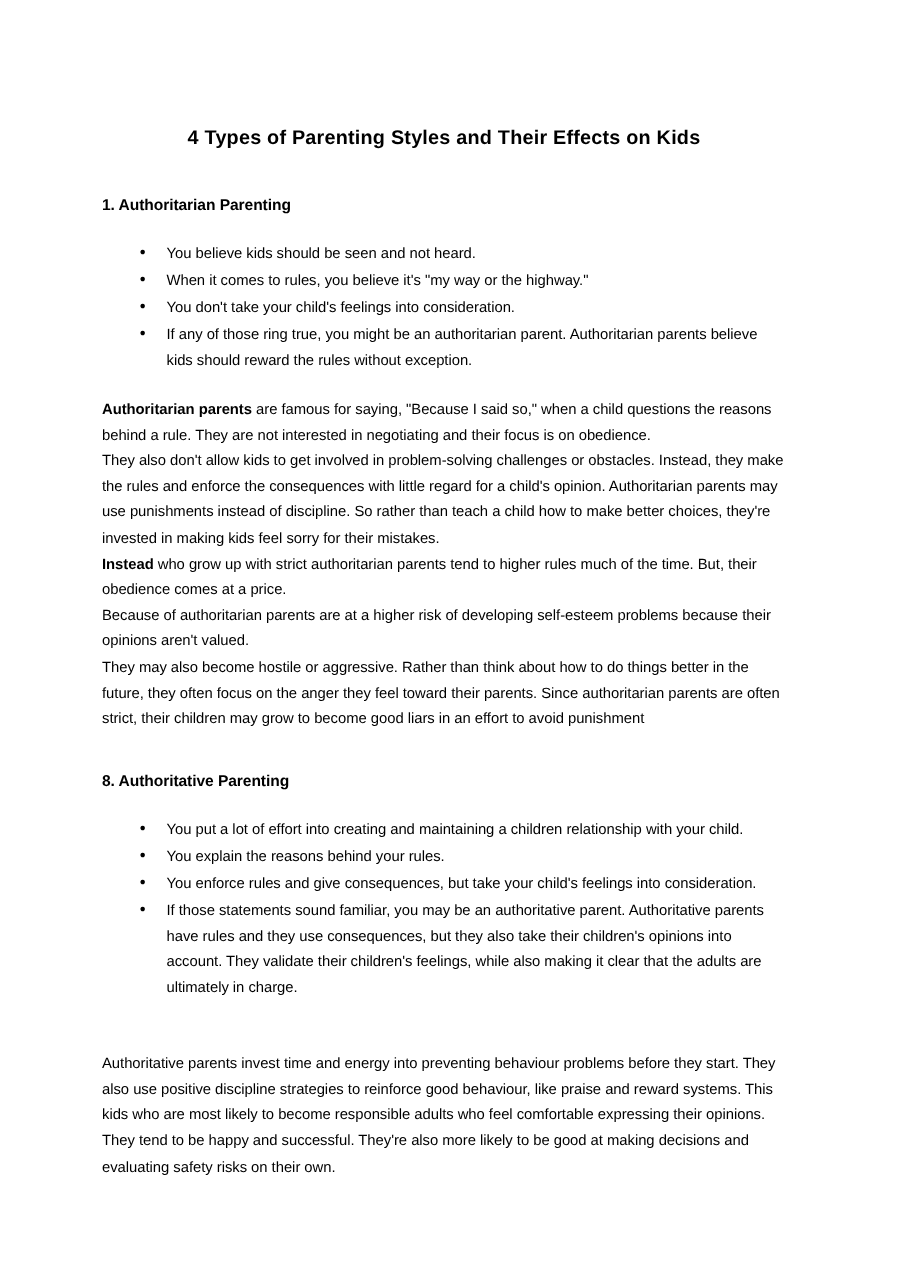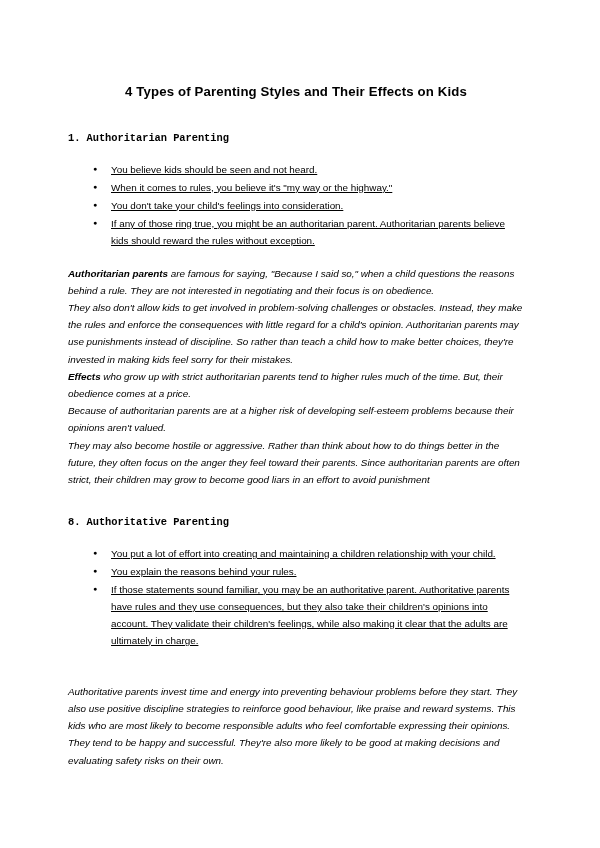--- a/index.html
+++ b/index.html
@@ -38,32 +38,30 @@
     margin: 0 0 33px 0;
     line-height: 1.15;
   }
 
   .section-heading {
     font-size: 10.4px;
     font-weight: bold;
     letter-spacing: -0.05px;
     margin: 0 0 16px 0;
     line-height: 1.2;
-    font-family: Liberation Mono, monospace;
   }
 
   .section-heading.second {
     margin-top: 28px;
   }
 
   ul.bullets {
     margin: 0 0 0 0;
     padding: 0 0 0 43px;
     list-style: none;
-    text-decoration: underline;
   }
   ul.bullets li {
     position: relative;
     font-size: 9.9px;
     line-height: 17px;
     margin: 0 0 1px 0;
     padding-left: 0;
     letter-spacing: -0.02px;
   }
   ul.bullets li::before {
@@ -78,21 +76,20 @@
   .para-block {
     margin-top: 16px;
   }
   .para-block p,
   .para-tail p {
     margin: 0;
     font-size: 9.9px;
     line-height: 17.2px;
     letter-spacing: -0.02px;
     text-align: left;
-    font-style: italic;
   }
   .para-tail {
     margin-top: 34px;
   }
   .run-bold {
     font-weight: bold;
   }
 </style>
 </head>
 <body>
@@ -107,30 +104,31 @@
     <ul class="bullets">
       <li>You believe kids should be seen and not heard.</li>
       <li>When it comes to rules, you believe it's "my way or the highway."</li>
       <li>You don't take your child's feelings into consideration.</li>
       <li>If any of those ring true, you might be an authoritarian parent. Authoritarian parents believe kids should reward the rules without exception.</li>
     </ul>
 
     <div class="para-block">
       <p><span class="run-bold">Authoritarian parents</span><span> are famous for saying, "Because I said so," when a child questions the reasons behind a rule. They are not interested in negotiating and their focus is on obedience.</span></p>
       <p><span>They also don't allow kids to get involved in problem-solving challenges or obstacles. Instead, they make the rules and enforce the consequences with little regard for a child's opinion.  Authoritarian parents may use punishments instead of discipline. So rather than teach a child how to make better choices, they're invested in making kids feel sorry for their mistakes.</span></p>
-      <p><span class="run-bold">Effects</span><span> who grow up with strict authoritarian parents tend to higher rules much of the time. But, their obedience comes at a price.</span></p>
+      <p><span class="run-bold">Instead</span><span> who grow up with strict authoritarian parents tend to higher rules much of the time. But, their obedience comes at a price.</span></p>
       <p><span>Because of authoritarian parents are at a higher risk of developing self-esteem problems because their opinions aren't valued.</span></p>
       <p><span>They may also become hostile or aggressive. Rather than think about how to do things better in the future, they often focus on the anger they feel toward their parents. Since authoritarian parents are often strict, their children may grow to become good liars in an effort to avoid punishment</span></p>
     </div>
 
     <h2 class="section-heading second">8. Authoritative Parenting</h2>
 
     <ul class="bullets">
       <li>You put a lot of effort into creating and maintaining a children relationship with your child.</li>
       <li>You explain the reasons behind your rules.</li>
+      <li>You enforce rules and give consequences, but take your child's feelings into consideration.</li>
       <li>If those statements sound familiar, you may be an authoritative parent. Authoritative parents have rules and they use consequences, but they also take their children's opinions into account. They validate their children's feelings, while also making it clear that the adults are ultimately in charge.</li>
     </ul>
 
     <div class="para-tail">
       <p><span>Authoritative parents invest time and energy into preventing behaviour problems before they start. They also use positive discipline strategies to reinforce good behaviour, like praise and reward systems. This kids who are most likely to become responsible adults who feel comfortable expressing their opinions. They tend to be happy and successful. They're also more likely to be good at making decisions and evaluating safety risks on their own.</span></p>
     </div>
 
   </div>
 </div>
 

